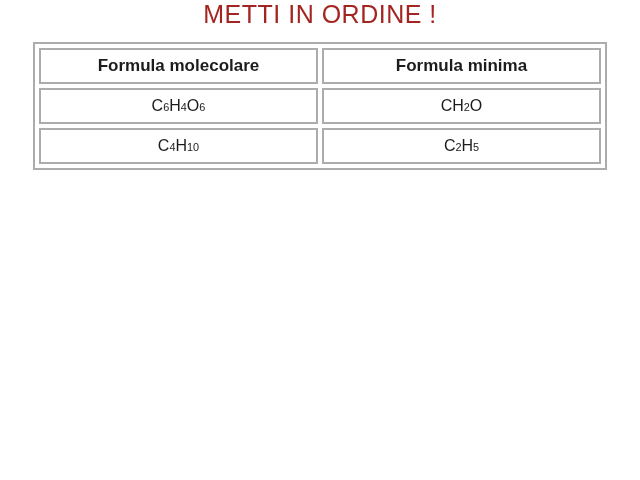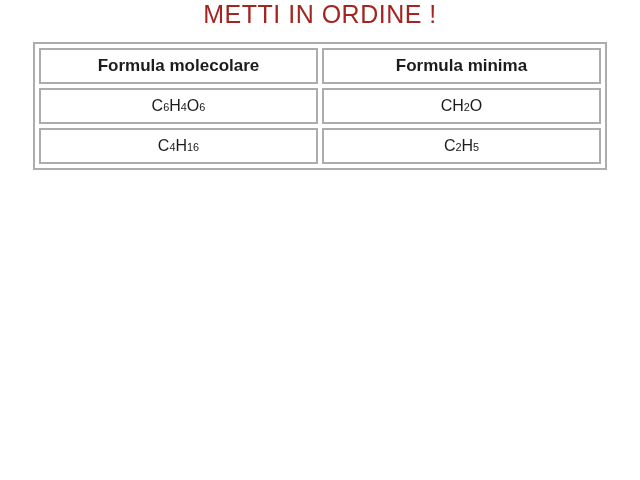--- a/index.html
+++ b/index.html
@@ -67,18 +67,18 @@
         <th>Formula molecolare</th>
         <th>Formula minima</th>
       </tr>
     </thead>
     <tbody id="formula-rows">
         <tr>
           <td>C<span class="sub">6</span>H<span class="sub">4</span>O<span class="sub">6</span></td>
           <td>CH<span class="sub">2</span>O</td>
         </tr>
         <tr>
-          <td>C<span class="sub">4</span>H<span class="sub">16</span></td>
+          <td>C<span class="sub">4</span>H<span class="sub">10</span></td>
           <td>C<span class="sub">2</span>H<span class="sub">5</span></td>
         </tr>
       </tbody>
   </table>
 </div>
 
 </body></html>

